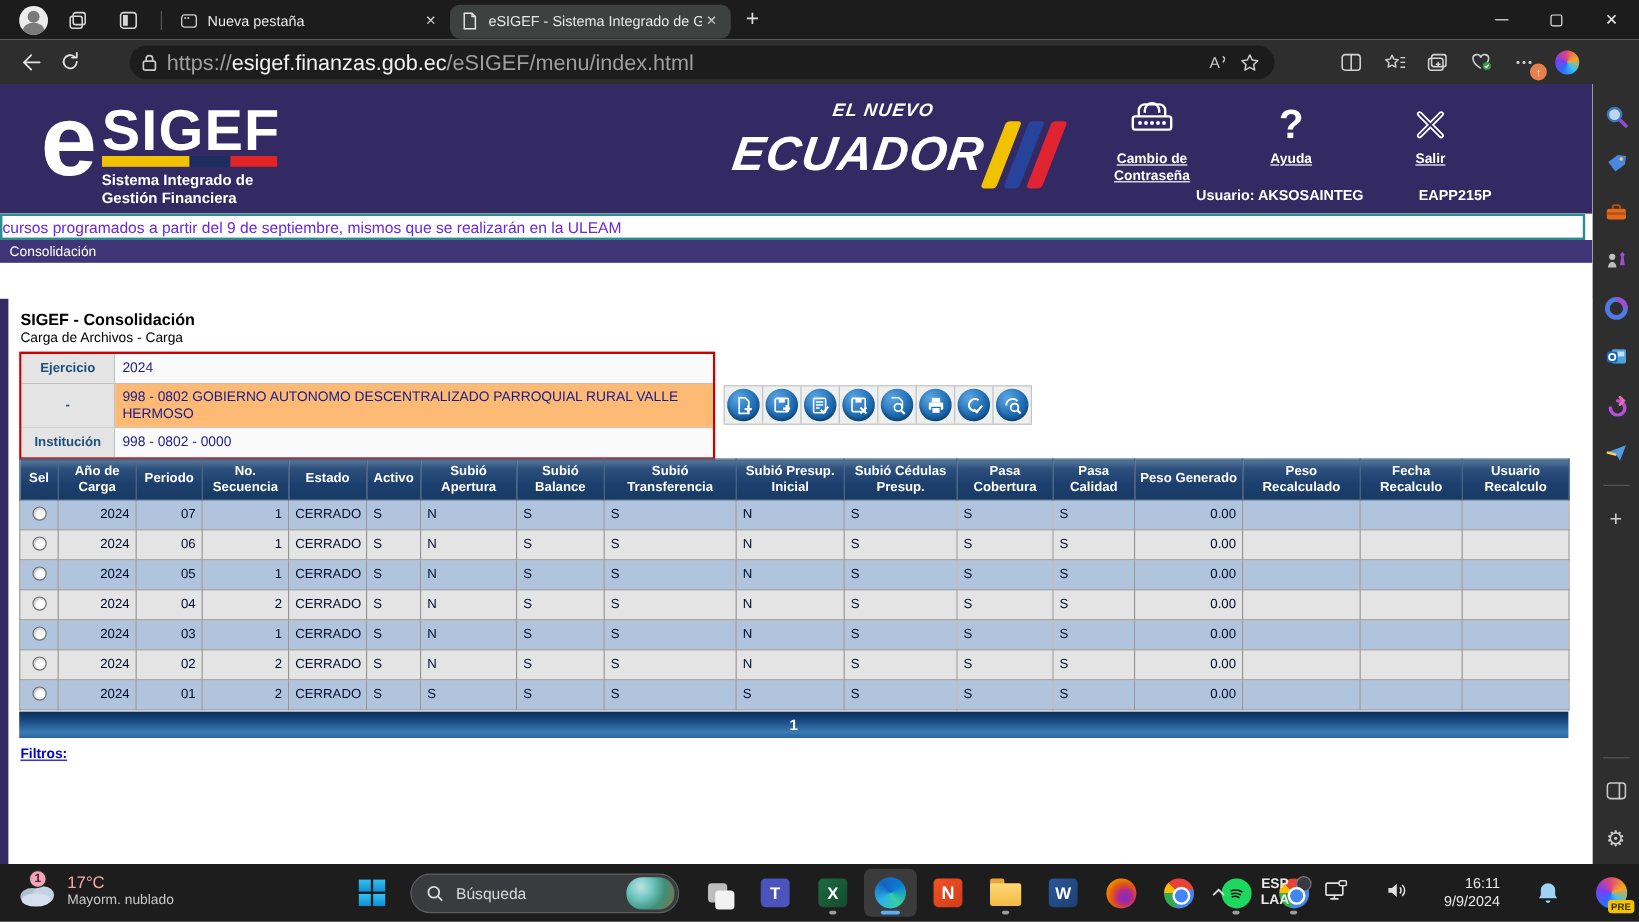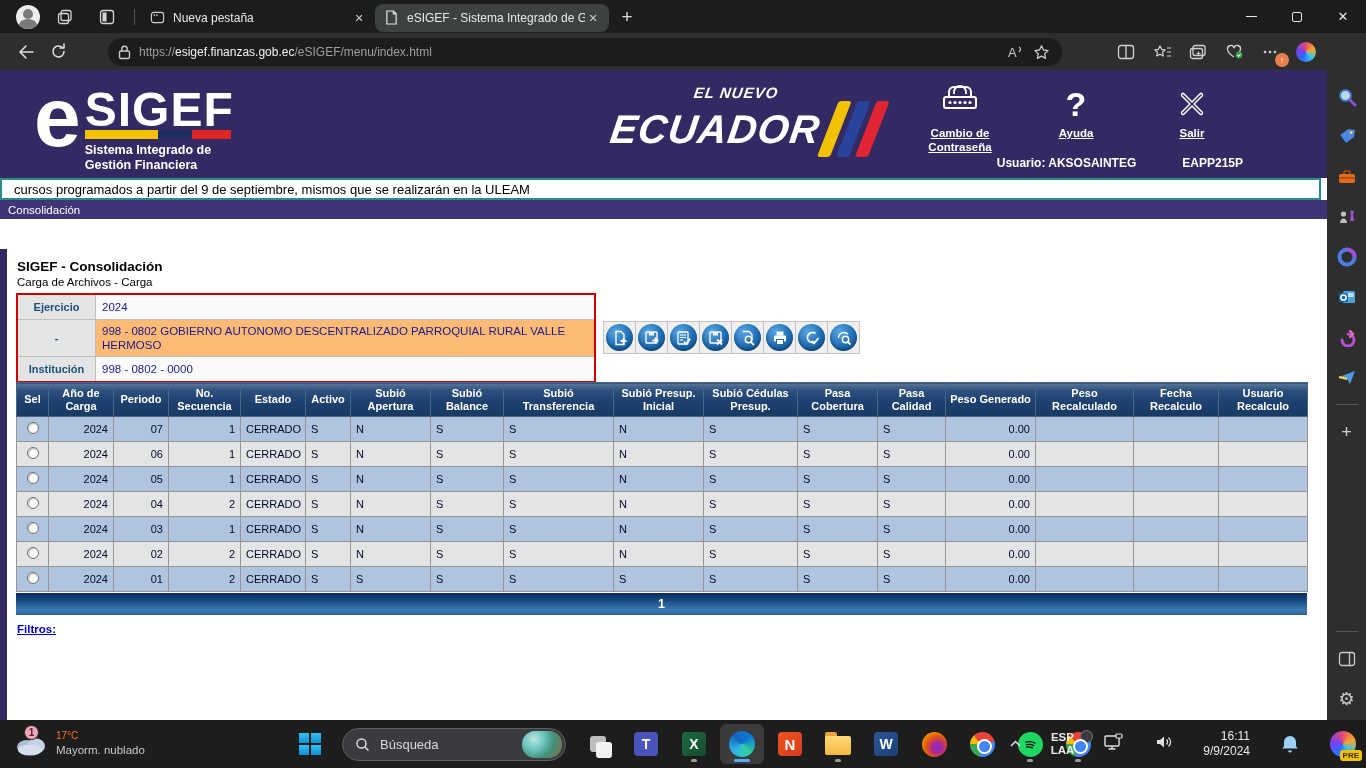--- a/index.html
+++ b/index.html
@@ -31,21 +31,21 @@
   .close-glyph{font-size:13px;}
 
   
   .addressbar{position:absolute;left:0;top:33px;width:1366px;height:37px;background:#2e2e2e;
     display:flex;align-items:center;}
   .nav-ic{width:32px;height:28px;display:flex;align-items:center;justify-content:center;flex:none;}
   .nav-ic:first-child{margin-left:10px;}
   .urlpill{position:absolute;left:108px;top:5px;width:954px;height:28px;border-radius:14px;background:#1c1c1c;
     display:flex;align-items:center;padding:0 10px;}
   .urlpill .lock{flex:none;margin-right:8px;display:flex;}
-  .urltext{font-size:12px;color:#9f9f9f;white-space:nowrap;flex:1;}
+  .urltext{font-size:18px;color:#9f9f9f;white-space:nowrap;flex:1;}
   .urltext .host{color:#f2f2f2;}
   .pill-right{display:flex;gap:4px;flex:none;}
   .abar-right{position:absolute;right:39px;top:4px;height:30px;display:flex;align-items:center;gap:14px;padding-right:10px;}
   .abar-ic{position:relative;display:flex;align-items:center;justify-content:center;width:22px;height:22px;}
   .badge-up{position:absolute;right:-8px;bottom:-4px;width:14px;height:14px;border-radius:50%;background:#e8804c;
     color:#fff;font-size:9px;line-height:14px;text-align:center;font-weight:bold;}
   .copilot-ball{width:20px;height:20px;border-radius:50%;
     background:conic-gradient(from 210deg,#2e6bff,#7a3ff0,#e0457b,#f5a623,#35c3f3,#2e6bff);}
 
   
@@ -80,21 +80,21 @@
   .brand-stripes .r{background:#e02432;}
   .hdr-nav{position:absolute;right:92px;top:12px;display:flex;gap:30px;color:#fff;}
   .hdr-link{display:flex;flex-direction:column;align-items:center;width:86px;}
   .hdr-link .ic{height:44px;display:flex;align-items:center;justify-content:center;}
   .hdr-link .lbl{font-size:11.5px;font-weight:bold;text-decoration:underline;text-align:center;line-height:14px;}
   .hdr-user{position:absolute;right:84px;top:86px;color:#fff;font-size:12px;font-weight:bold;display:flex;gap:46px;}
   .qmark{font-size:34px;font-weight:bold;color:#fff;line-height:34px;}
 
   .marquee{position:absolute;left:0;top:108px;width:1321px;height:22px;background:#fff;
     border:2px solid #2e8b8b;display:flex;align-items:center;overflow:hidden;}
-  .marquee span{font-size:13px;color:#000000;white-space:nowrap;padding-left:12px;}
+  .marquee span{font-size:13px;color:#6d28d9;white-space:nowrap;padding-left:0;}
   .menubar{position:absolute;left:0;top:130px;width:100%;height:19px;background:#3f3576;display:flex;align-items:center;}
   .menubar span{color:#fff;font-size:11.5px;padding-left:8px;}
 
   .content{position:absolute;left:0;top:149px;width:100%;height:501px;background:#fff;border-left:7px solid #332a63;margin-top:30px;}
   .page-title{position:absolute;left:10px;top:10px;font-size:13.5px;font-weight:bold;color:#000;}
   .page-subtitle{position:absolute;left:10px;top:27px;font-size:11.5px;color:#000;}
 
   .formbox{position:absolute;left:9px;top:44px;width:580px;border:2px solid #cc0000;background:#fff;}
   .formrow{display:flex;border-bottom:1px solid #c0c0c0;}
   .formrow:last-child{border-bottom:none;}
@@ -128,21 +128,21 @@
     color:#fff;font-size:12.5px;font-weight:bold;display:flex;align-items:center;justify-content:center;}
   .filters{position:absolute;left:10px;top:374px;font-size:11.5px;font-weight:bold;color:#0000cc;text-decoration:underline;}
 
   
   .taskbar{position:absolute;left:0;top:720px;width:1366px;height:48px;background:#1d1d1d;}
   .weather{position:absolute;left:14px;top:7px;display:flex;align-items:center;color:#fff;}
   .wcloud{position:relative;width:34px;height:30px;}
   .wbadge{position:absolute;left:10px;top:-2px;width:15px;height:15px;border-radius:50%;background:#f1a7b8;
     border:1px solid #2a2a2a;color:#5c2030;font-size:10px;font-weight:bold;line-height:13px;text-align:center;z-index:2;}
   .wtxt{margin-left:8px;}
-  .wtemp{font-size:10px;line-height:15px;color:#f97316;}
+  .wtemp{font-size:14px;line-height:15px;color:#fca5a5;}
   .wcond{font-size:11.5px;line-height:14px;color:#c9c9c9;}
   .tb-center{position:absolute;left:288px;top:4px;display:flex;align-items:center;gap:4px;}
   .app{width:44px;height:40px;display:flex;align-items:center;justify-content:center;position:relative;border-radius:6px;}
   .app.active{background:#3b3b3b;}
   .app .dot{position:absolute;bottom:2px;left:50%;transform:translateX(-50%);width:6px;height:3px;border-radius:2px;background:#9b9b9b;}
   .app.active .dot{width:16px;background:#58aefc;}
   .startlogo{display:grid;grid-template-columns:10px 10px;grid-template-rows:10px 10px;gap:2px;}
   .startlogo i{background:linear-gradient(180deg,#35c1f1,#0d8fd6);}
   .searchpill{width:224px;height:33px;border-radius:17px;background:#3a3b3e;border:1px solid #5e5e5e;
     display:flex;align-items:center;padding:0 3px 0 12px;margin:0 6px;}

